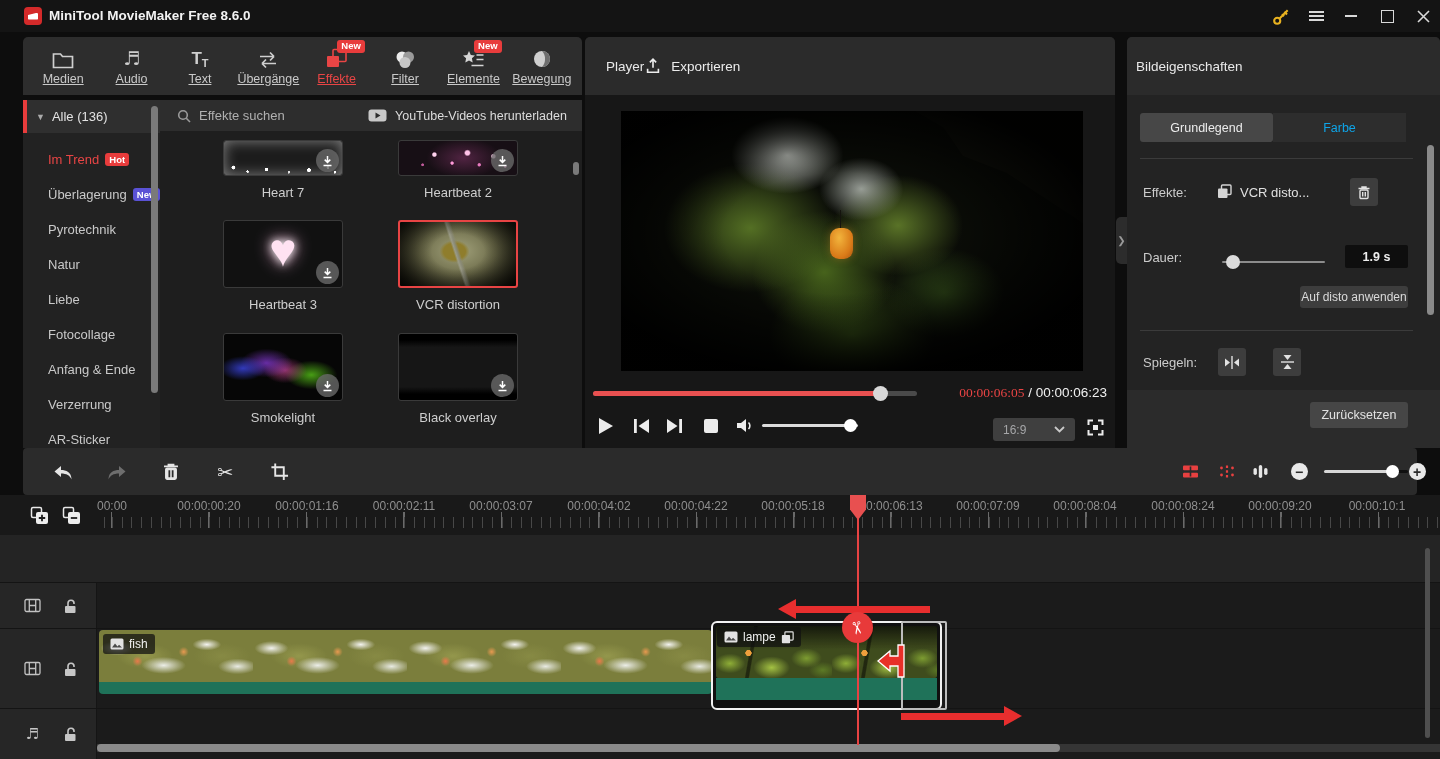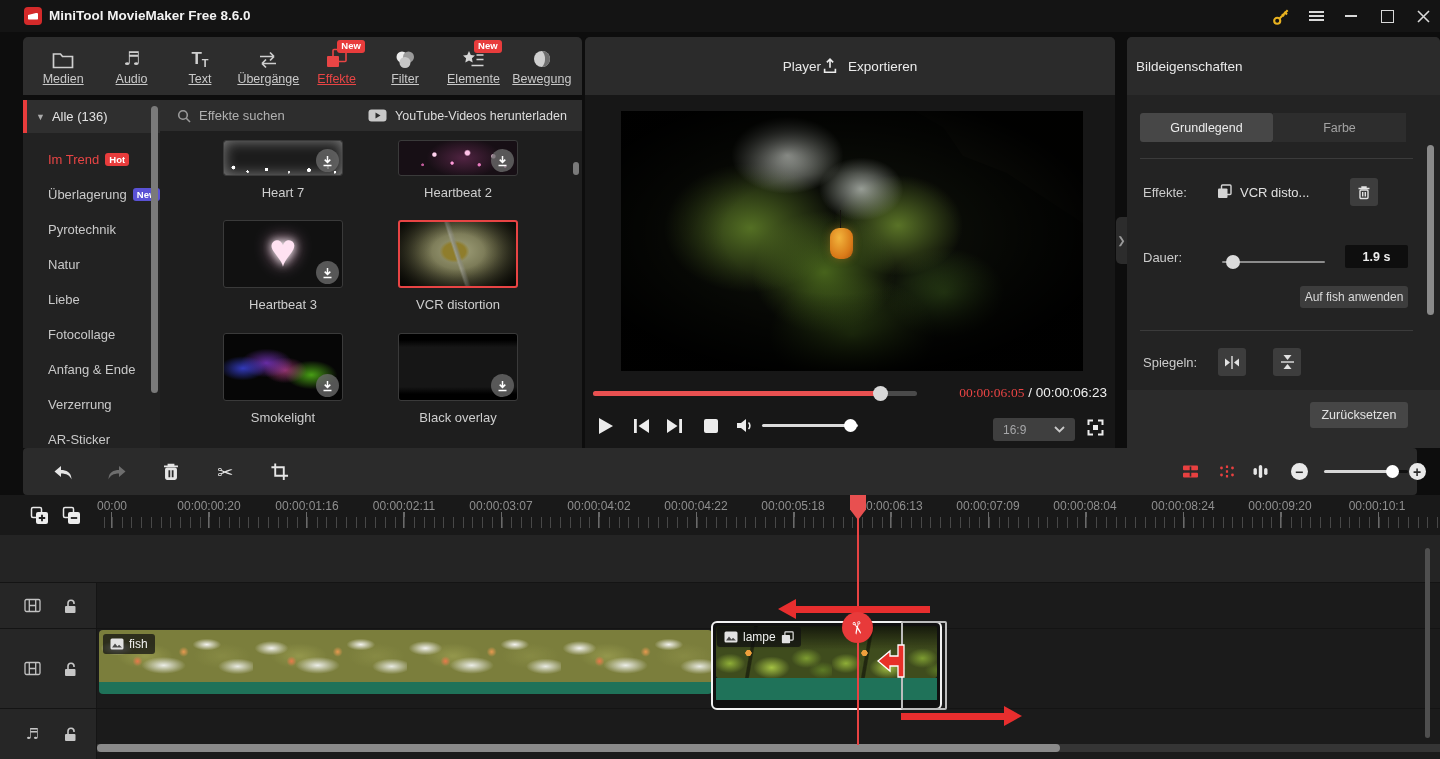--- a/index.html
+++ b/index.html
@@ -92,21 +92,21 @@
       radial-gradient(ellipse 30px 18px at 52% 55%,rgba(215,75,155,.65),transparent 72%),
       radial-gradient(ellipse 36px 20px at 74% 62%,rgba(90,200,25,.78),transparent 72%),
       radial-gradient(ellipse 20px 24px at 46% 50%,rgba(20,10,15,.8),transparent 75%); }
   .t-blackov { background:linear-gradient(180deg,#000 0 9%,#161616 20% 80%,#000 91% 100%); }
   .lib-scroll { position:absolute; right:3px; top:62px; width:6px; height:13px; background:#7a7a7a; border-radius:3px; }
 
   
   .player { position:absolute; left:585px; top:37px; width:530px; height:411px; background:#171717;
     border-radius:5px 5px 0 0; }
   .phead { position:absolute; left:0; top:0; width:100%; height:58px; background:#2b2b2b;
-    border-radius:5px 5px 0 0; display:flex; align-items:center; justify-content:center; padding:0 2px; }
+    border-radius:5px 5px 0 0; display:flex; align-items:center; justify-content:flex-start; padding:0 21px; }
   .ptitle { font-size:13.5px; color:#e8e8e8; }
   .export { display:flex; align-items:center; gap:9px; font-size:13.5px; color:#ececec; }
   .video { position:absolute; left:36px; top:74px; width:462px; height:260px; background:#000; overflow:hidden; }
   .scene { position:absolute; inset:0; background-color:#0a0c07;
     background-image:radial-gradient(ellipse 80px 55px at 36% 17%,rgba(199,203,196,.95),transparent 70%),
       radial-gradient(ellipse 60px 45px at 52% 30%,rgba(185,191,184,.8),transparent 70%),
       radial-gradient(ellipse 120px 90px at 28% 45%,rgba(92,122,39,.9),transparent 72%),
       radial-gradient(ellipse 100px 85px at 44% 62%,rgba(80,112,31,.87),transparent 72%),
       radial-gradient(ellipse 90px 70px at 60% 44%,rgba(109,140,47,.8),transparent 72%),
       radial-gradient(ellipse 110px 80px at 50% 86%,rgba(66,96,28,.82),transparent 75%),
@@ -129,21 +129,21 @@
   .ratio { position:absolute; left:408px; top:7px; width:82px; height:23px; background:#3f3f3f; border-radius:3px;
     display:flex; align-items:center; justify-content:space-between; padding:0 10px; color:#a5a6a8; font-size:12px; }
 
   
   .props { position:absolute; left:1127px; top:37px; width:313px; height:411px; background:#232323;
     border-radius:5px 5px 0 0; }
   .prhead { position:absolute; left:0; top:0; width:100%; height:58px; background:#2b2b2b;
     border-radius:5px 5px 0 0; display:flex; align-items:center; padding-left:9px; font-size:13.5px; color:#e8e8e8; }
   .ptabs { position:absolute; left:13px; top:76px; width:266px; height:29px; display:flex; }
   .ptab { flex:1; display:flex; align-items:center; justify-content:center; font-size:12.5px;
-    background:#2d2d2d; color:#a3a3a3; }
+    background:#2d2d2d; color:#0ea5e9; }
   .ptab.on { background:#474747; color:#ececec; border-radius:3px; }
   .pdivider { position:absolute; left:13px; width:273px; height:1px; background:#3b3b3b; }
   .plabel { position:absolute; font-size:13px; color:#cbcbcb; }
   .pval { position:absolute; font-size:13px; color:#e0e0e0; }
   .sqbtn { position:absolute; width:28px; height:28px; background:#3d3d3d; border-radius:3px;
     display:flex; align-items:center; justify-content:center; }
   .pslider { position:absolute; left:95px; top:224px; width:103px; height:2px; background:#8c8c8c; border-radius:2px; }
   .pslider .knob { position:absolute; left:4px; top:-6px; width:14px; height:14px; border-radius:50%; background:#dcdcdc; }
   .durbox { position:absolute; left:218px; top:208px; width:63px; height:23px; background:#0e0e0e; border-radius:2px;
     display:flex; align-items:center; justify-content:center; color:#efefef; font-size:12.5px; font-weight:bold; }
@@ -540,21 +540,21 @@
           <rect x="3" y="5" width="8" height="8.5" rx="1"></rect>
           <path d="M5.7 7 v4.5 M8.3 7 v4.5"></path>
         </svg>
     </div>
 
     <div class="plabel" style="left:16px; top:213px">Dauer:</div>
     <div class="pslider">
         <div class="knob"></div>
       </div>
     <div class="durbox">1.9 s</div>
-    <div class="applyall">Auf fish anwenden</div>
+    <div class="applyall">Auf disto anwenden</div>
 
     <div class="pdivider" style="top:293px"></div>
     <div class="plabel" style="left:16px; top:318px">Spiegeln:</div>
     <div class="sqbtn" style="left:91px; top:311px">
       <svg width="18" height="15" viewBox="0 0 18 15">
           <path d="M2 3.5 L7 7.5 L2 11.5 Z" fill="#e2e2e2"></path>
           <path d="M16 3.5 L11 7.5 L16 11.5 Z" fill="#e2e2e2"></path>
           <path d="M9 1 v13" stroke="#e2e2e2" stroke-width="1.4"></path>
         </svg>
     </div>

